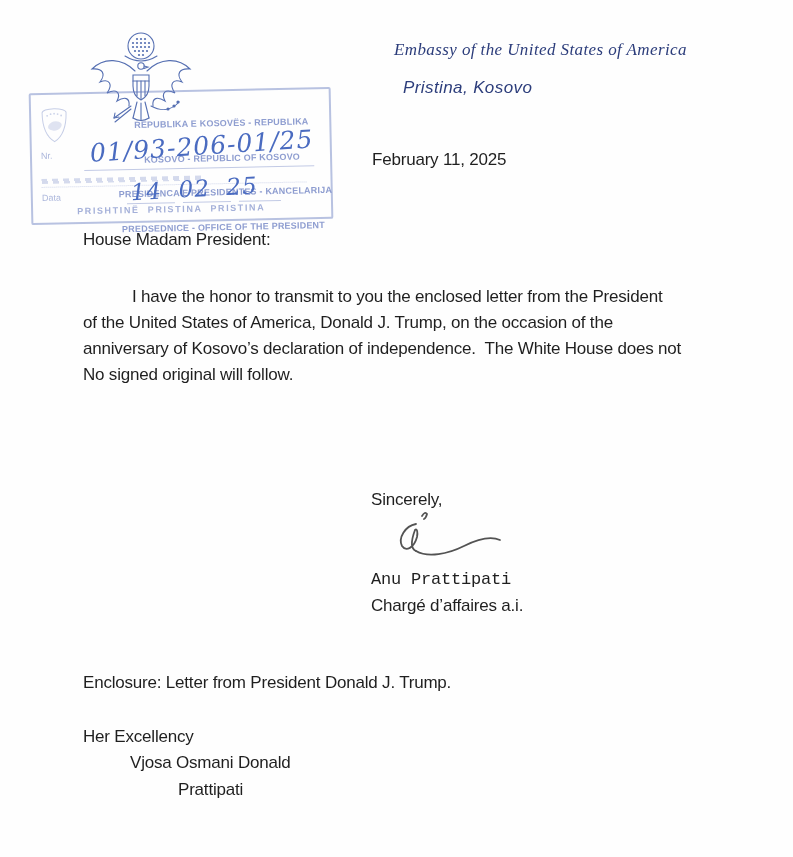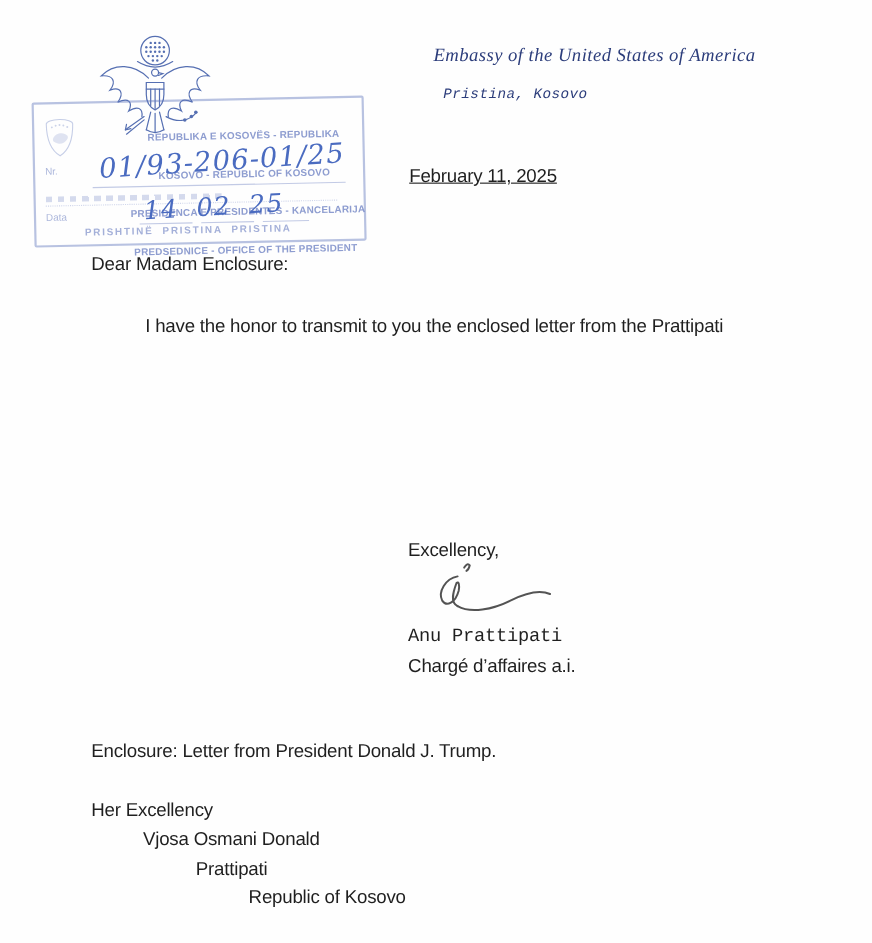--- a/index.html
+++ b/index.html
@@ -8,21 +8,21 @@
     font-family:"Liberation Sans", sans-serif; color:var(--body_text,#1f1f1f);
     overflow:hidden;
   }
   .txt { position:absolute; white-space:pre; font-size:17px; letter-spacing:-0.2px; }
 
   
   .letterhead1 { position:absolute; left:394px; top:40px;
     font-family:"Liberation Serif", serif; font-style:italic; font-size:17px;
     letter-spacing:0.4px; color:var(--letterhead_text,#2c3d7b); white-space:pre; }
   .letterhead2 { position:absolute; left:403px; top:78px;
-    font-family:Liberation Mono, monospace; font-style:italic; font-size:13px;
+    font-family:Liberation Sans, sans-serif; font-style:italic; font-size:17px;
     letter-spacing:0.4px; color:var(--letterhead_text,#2c3d7b); white-space:pre; }
 
   
   .eagle { position:absolute; left:84px; top:30px; width:114px; height:112px; z-index:1; }
 
   
   .stamp {
     position:absolute; left:30px; top:90px; width:298px; height:128px;
     transform:rotate(-1.2deg); z-index:2;
     border:2px solid rgba(100,122,190,0.45); border-radius:2px;
@@ -53,21 +53,21 @@
     font-style:italic; font-size:23px; color:var(--handwriting_ink,#4a6bc0);
     transform:rotate(-2deg); white-space:pre; letter-spacing:1px;
   }
   .stamp-date-line1 { position:absolute; left:94px; top:110px; width:48px; border-bottom:1px solid rgba(104,124,192,0.4); }
   .stamp-date-line2 { position:absolute; left:150px; top:110px; width:48px; border-bottom:1px solid rgba(104,124,192,0.4); }
   .stamp-date-line3 { position:absolute; left:206px; top:110px; width:42px; border-bottom:1px solid rgba(104,124,192,0.4); }
   .stamp-place { position:absolute; left:44px; top:112px; font-size:9px; font-weight:bold;
     letter-spacing:1.6px; color:rgba(104,124,192,0.6); white-space:pre; }
 
   
-  .date-line   { left:372px; top:150px;text-decoration:underline; }
+  .date-line   { left:372px; top:150px; }
   .salutation  { left:83px;  top:230px; }
   .para1 { position:absolute; left:83px; top:284px; font-size:17px;
     letter-spacing:-0.2px; line-height:26px; }
   .para1 div { white-space:pre; }
   .para1 div:first-child { padding-left:49px; }
   .para2       { left:132px; top:439px; }
   .sincerely   { left:371px; top:490px; }
   .signature   { position:absolute; left:376px; top:509px; width:132px; height:56px; }
   .signer-name { left:371px; top:570px;font-family:Liberation Mono, monospace; }
   .signer-title{ left:371px; top:596px; }
@@ -159,40 +159,42 @@
     <div class="stamp-mid-line"></div>
     <span class="stamp-date-label">Data</span>
     <span class="stamp-hand-date">14  02  25</span>
     <div class="stamp-date-line1"></div>
     <div class="stamp-date-line2"></div>
     <div class="stamp-date-line3"></div>
     <div class="stamp-place">PRISHTINË  PRISTINA  PRISTINA</div>
   </div>
 
   <div class="txt date-line">February 11, 2025</div>
-  <div class="txt salutation">Dear Madam Enclosure:</div>
+  <div class="txt salutation">House Madam President:</div>
 
   <div class="para1">
-    <div>I have the honor to transmit to you the enclosed letter from the Prattipati</div>
+    <div>I have the honor to transmit to you the enclosed letter from the President</div>
+    <div>of the United States of America, Donald J. Trump, on the occasion of the</div>
+    <div>anniversary of Kosovo’s declaration of independence.  The White House does not</div>
+    <div>No signed original will follow.</div>
   </div>
 
 
-  <div class="txt sincerely">Excellency,</div>
+  <div class="txt sincerely">Sincerely,</div>
 
   <svg class="signature" viewBox="0 0 132 56">
     <g fill="none" stroke="var(--signature_ink,#3c3c3c)" stroke-width="1.8" stroke-linecap="round" opacity="0.88">
       <path d="M46,7 q3,-5 5,-2 q-1,4 -3,5"></path>
       <path d="M40,15 C29,17 22,29 26,37 C30,43 38,39 41,28 C42,23 41,19 39,21 C36,29 33,39 40,42"></path>
       <path d="M40,42 C52,49 72,45 88,37 C102,30 115,27 124,31"></path>
     </g>
   </svg>
 
   <div class="txt signer-name">Anu Prattipati</div>
   <div class="txt enclosure">Enclosure: Letter from President Donald J. Trump.</div>
 
   <div class="txt signer-title">Chargé d’affaires a.i.</div>
 
   <div class="txt recip1">Her Excellency</div>
   <div class="txt recip2">Vjosa Osmani Donald</div>
   <div class="txt recip3">Prattipati</div>
-  <div class="txt recip4">Republic of Kosovo</div>
 
 </div>
 
 </body></html>

